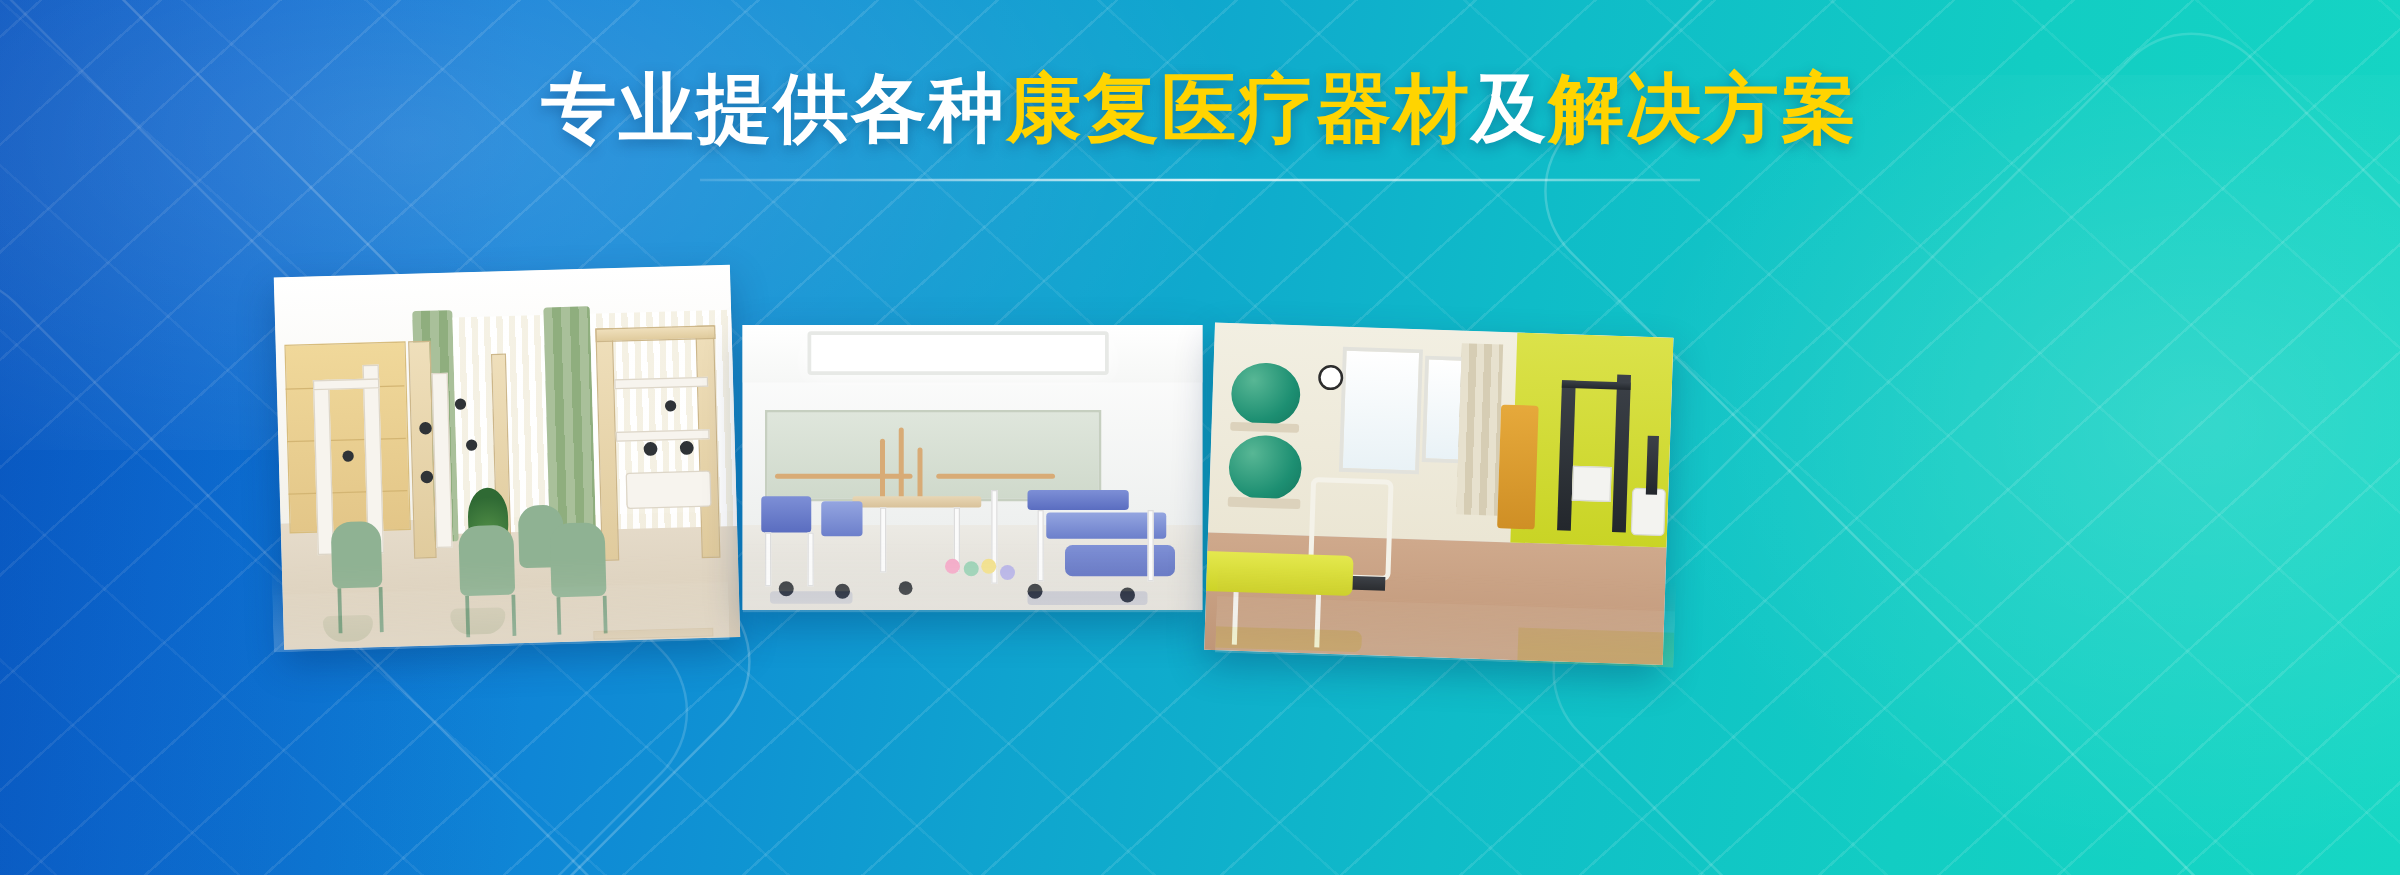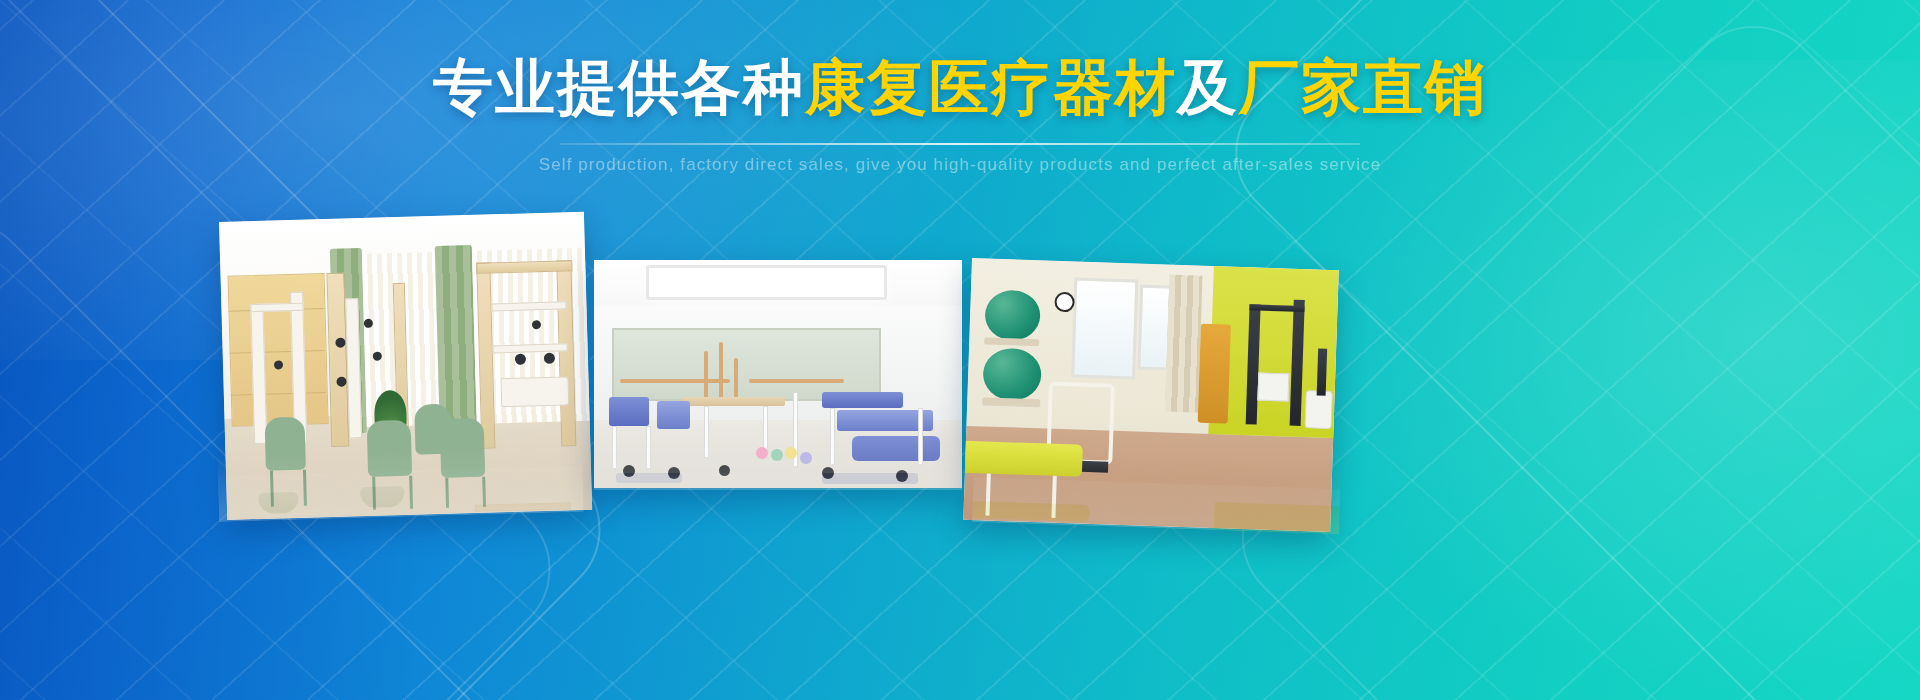--- a/index.html
+++ b/index.html
@@ -170,24 +170,23 @@
   <div class="ribbon r2"></div>
   <div class="ribbon r3"></div>
   <div class="ribbon r4"></div>
   <div class="ribbon r5"></div>
   <div class="darkfade"></div>
   <div class="glowtop"></div>
   <div class="glowright"></div>
 
   <div class="textwrap">
     <div class="headline">
-      <span class="w">专业提供各种</span><span class="y">康复医疗器材</span><span class="w">及</span><span class="y">厂家直销</span>
+      <span class="w">专业提供各种</span><span class="y">康复医疗器材</span><span class="w">及</span><span class="y">解决方案</span>
     </div>
     <div class="rule"></div>
-    <div class="sub-en">Self production, factory direct sales, give you high-quality products and perfect after-sales service</div>
   </div>
 
   <div class="photos">
 
     <div class="panel" id="panel-left">
       <div class="scene L">
         <div class="room">
           <div class="wall"></div>
           <div class="floor"></div>
           <div class="cab"></div>

